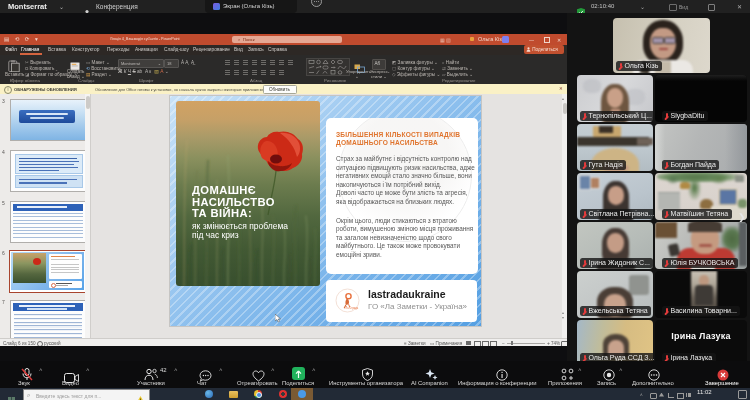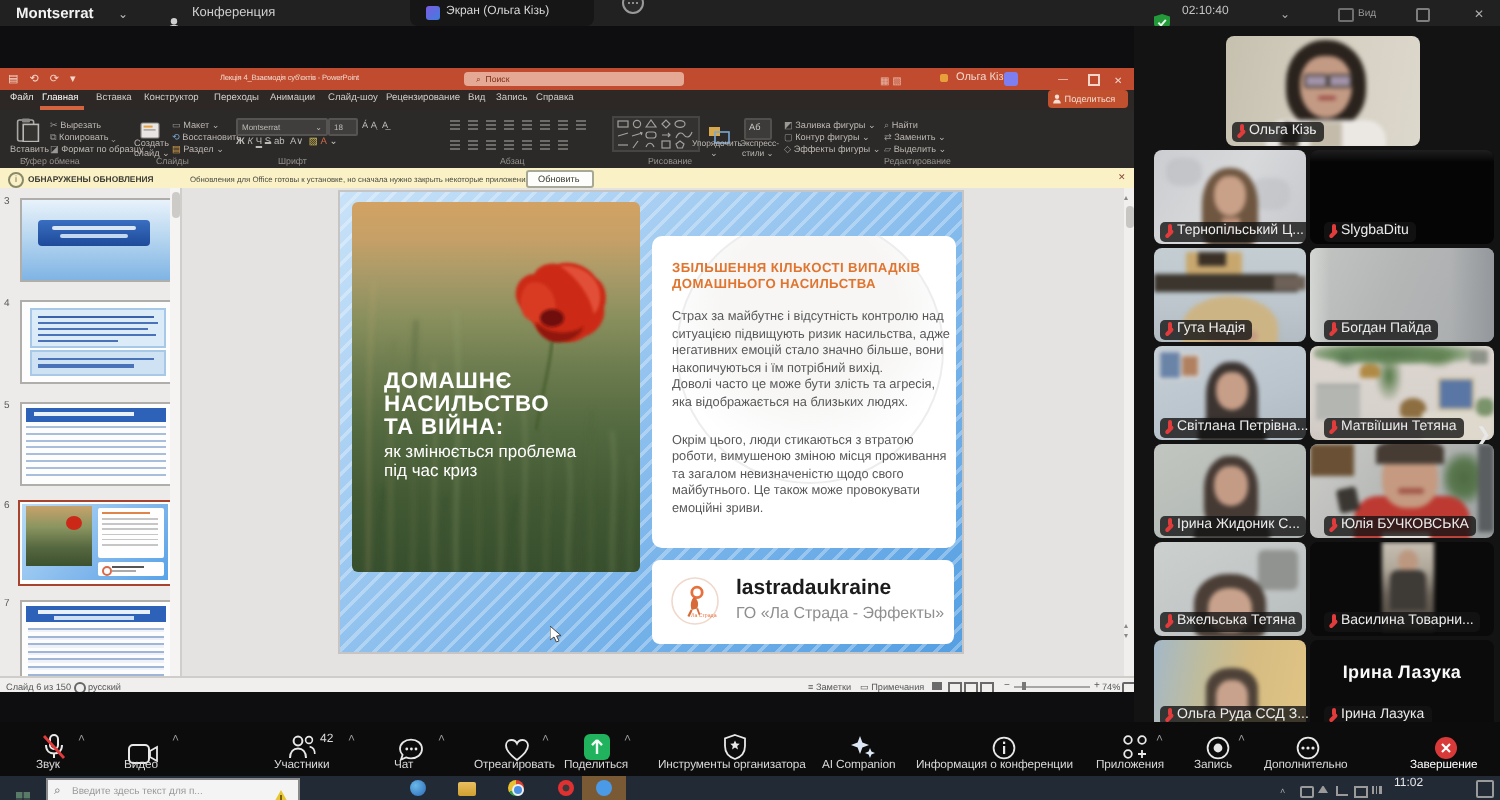--- a/index.html
+++ b/index.html
@@ -331,21 +331,21 @@
             <svg width="25" height="25" viewBox="0 0 25 25">
               <circle cx="12.5" cy="12.5" r="11.5" fill="none" stroke="#f0d8cc" stroke-width="0.8"></circle>
               <circle cx="13.5" cy="8.2" r="2.6" fill="none" stroke="#e8703c" stroke-width="1.4"></circle>
               <path d="M12 10.5 C10.4 12 10 14.6 10.8 17 L13.6 16.2 C14.6 13.8 13.8 11.4 12 10.5 Z" fill="#d86a38"></path>
               <path d="M10.8 17 L9.2 20.2" stroke="#d86a38" stroke-width="1.1"></path>
               <path d="M13.6 16.2 L14.8 19.4" stroke="#d86a38" stroke-width="0.9"></path>
               <text x="10.5" y="20.6" font-size="2.6" fill="#e8703c" font-family="Liberation Sans,sans-serif">Ла Страда</text>
             </svg>
           </div>
           <div class="abs" style="left:42px;top:8px;font-size:10.5px;font-weight:bold;color:#1c1c1c;">lastradaukraine</div>
-          <div class="abs" style="left:42px;top:21.5px;font-size:8px;color:#8f8f8f;">ГО «Ла Страда - Эффекты»</div>
+          <div class="abs" style="left:42px;top:21.5px;font-size:8px;color:#8f8f8f;">ГО «Ла Заметки - Україна»</div>
         </div>
 
         <div class="abs" style="left:105px;top:213px;width:6px;height:9px;">
           <svg width="6" height="9" viewBox="0 0 6 9">
               <path d="M0 0 L0 7 L2 5.5 L3.2 8 L4.5 7.4 L3.3 5 L5.5 4.8 Z" fill="#fff" stroke="#444" stroke-width="0.5"></path>
             </svg>
         </div>
       </div>
 
       <div class="abs" style="left:562px;top:0;width:5px;height:244.5px;background:#f0efee;"></div>

